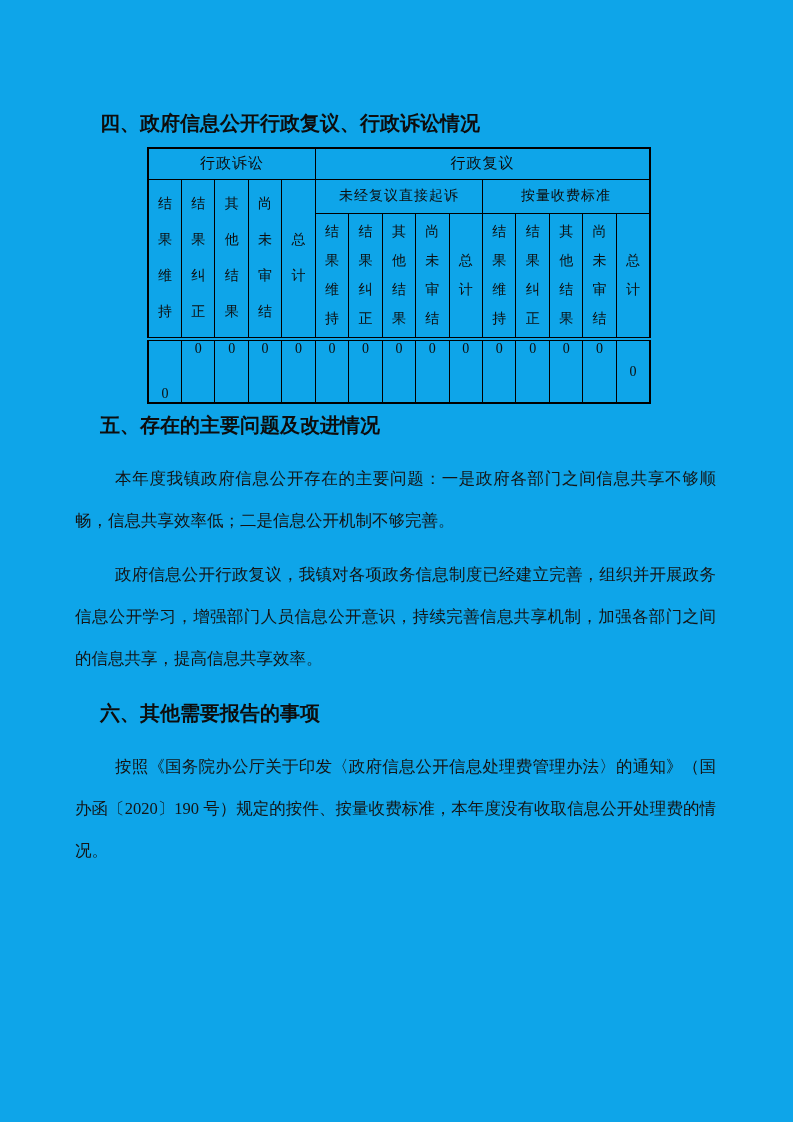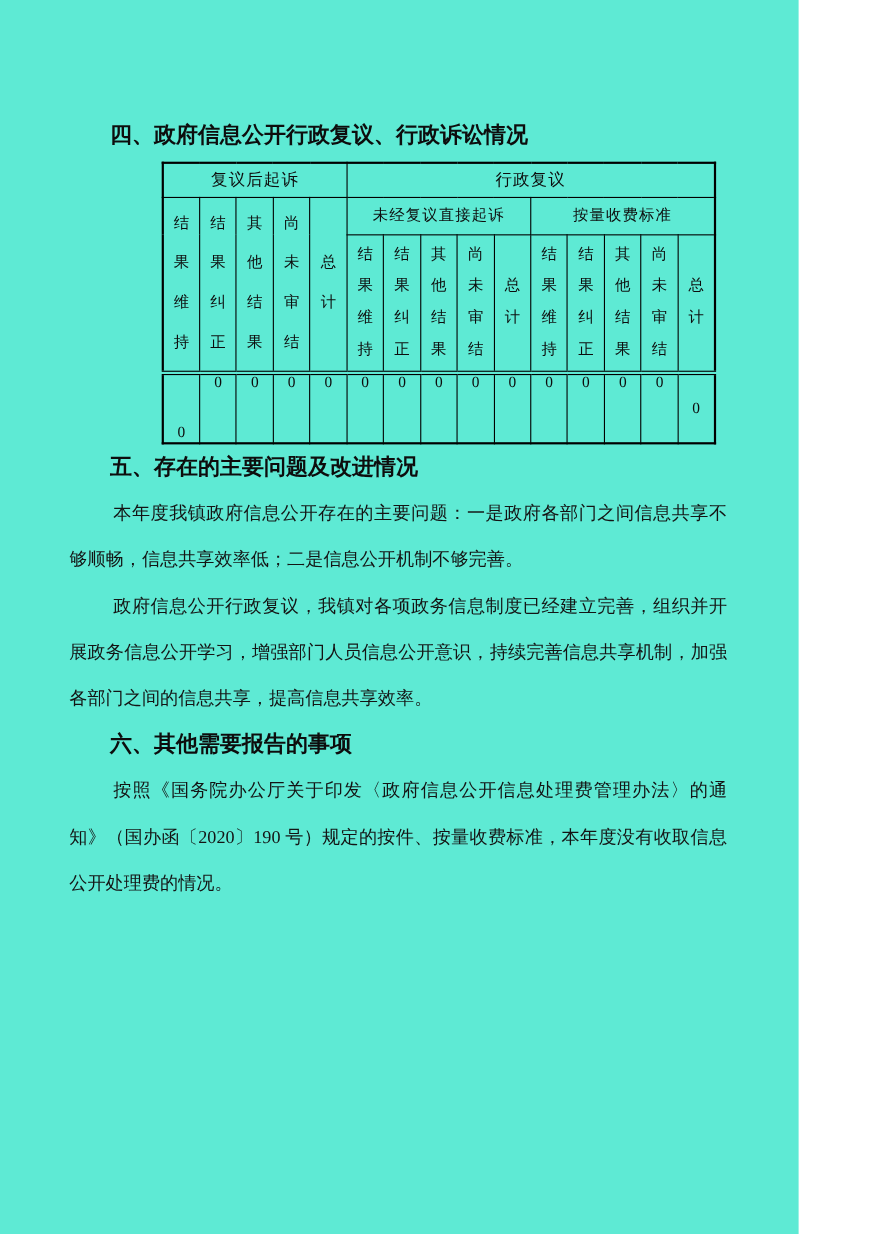--- a/index.html
+++ b/index.html
@@ -1,42 +1,42 @@
 <!DOCTYPE html>
 <html lang="zh"><head>
 <meta charset="utf-8">
 <style>
   html,body { margin:0; padding:0; background:#ffffff; }
   .page {
     position: relative;
-    width: 726px;
+    width: 793px;
     height: 1122px;
     margin: 0;
-    background: #5eead4;
+    background: #0ea5e9;
     box-sizing: border-box;
     padding: 0 65px 0 63px;
     color: #141414;
     font-family: "Liberation Serif", "DejaVu Serif", serif;
     overflow: hidden;
   }
   h2.sec {
     font-family: "Liberation Sans", "DejaVu Sans", sans-serif;
     font-weight: bold;
     font-size: 20px;
     color: #0d0d0d;
     margin: 0;
     padding-left: 37px;
     white-space: nowrap;
   }
   .h-four { padding-top: 110px; line-height: 26px; }
   .h-five { margin-top: 32px;  line-height: 42px; }
   .h-six  { margin-top: 0;     line-height: 42px; }
 
   p.body {
-    margin: 0;
+    margin: 12px;
     font-size: 16.5px;
     line-height: 42px;
     text-align: justify;
     text-indent: 40px;
     color: #141414;
   }
 
   table.stats {
     border-collapse: collapse;
     table-layout: fixed;
@@ -80,21 +80,21 @@
 <div class="page">
 
   <h2 class="sec h-four">四、政府信息公开行政复议、行政诉讼情况</h2>
 
   <table class="stats">
     <colgroup>
         <col span="15">
       </colgroup>
     <tbody>
         <tr class="r1">
-      <td colspan="5">复议后起诉</td>
+      <td colspan="5">行政诉讼</td>
       <td colspan="10">行政复议</td>
     </tr>
     <tr class="r2">
       <td rowspan="2" class="tall">
         <div class="vchars">
               <span>结</span>
               <span>果</span>
               <span>维</span>
               <span>持</span>
             </div>

